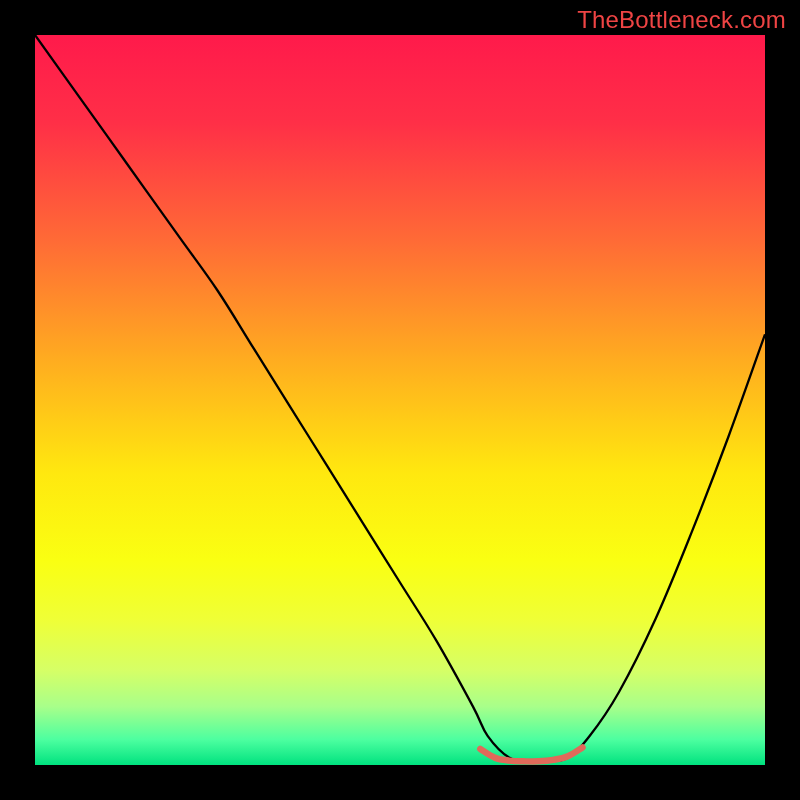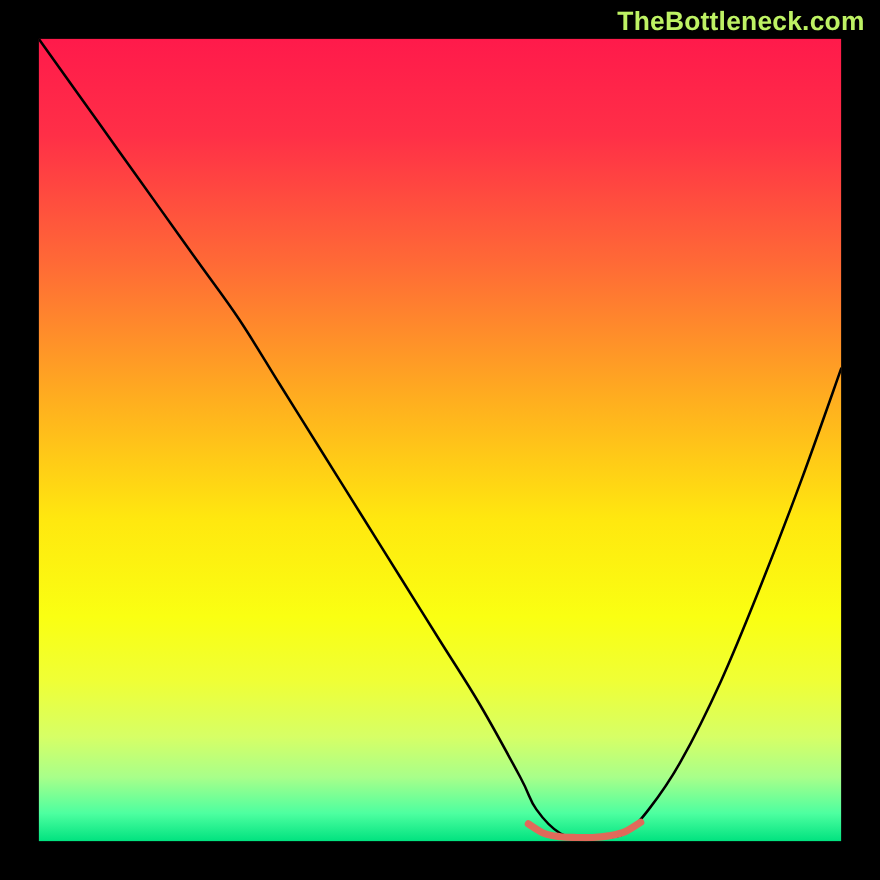--- a/index.html
+++ b/index.html
@@ -29,23 +29,23 @@
     position: absolute;
     left: 0;
     top: 0;
     width: 100%;
     height: 100%;
   }
   .watermark {
     position: absolute;
     top: 6px;
     right: 14px;
-    color: #bef264;
+    color: #ef4444;
     font-size: 24px;
-    font-weight: 700;
+    font-weight: 400;
     letter-spacing: 0.2px;
     user-select: none;
   }
   svg.curve {
     position: absolute;
     left: 0;
     top: 0;
     width: 100%;
     height: 100%;
   }

